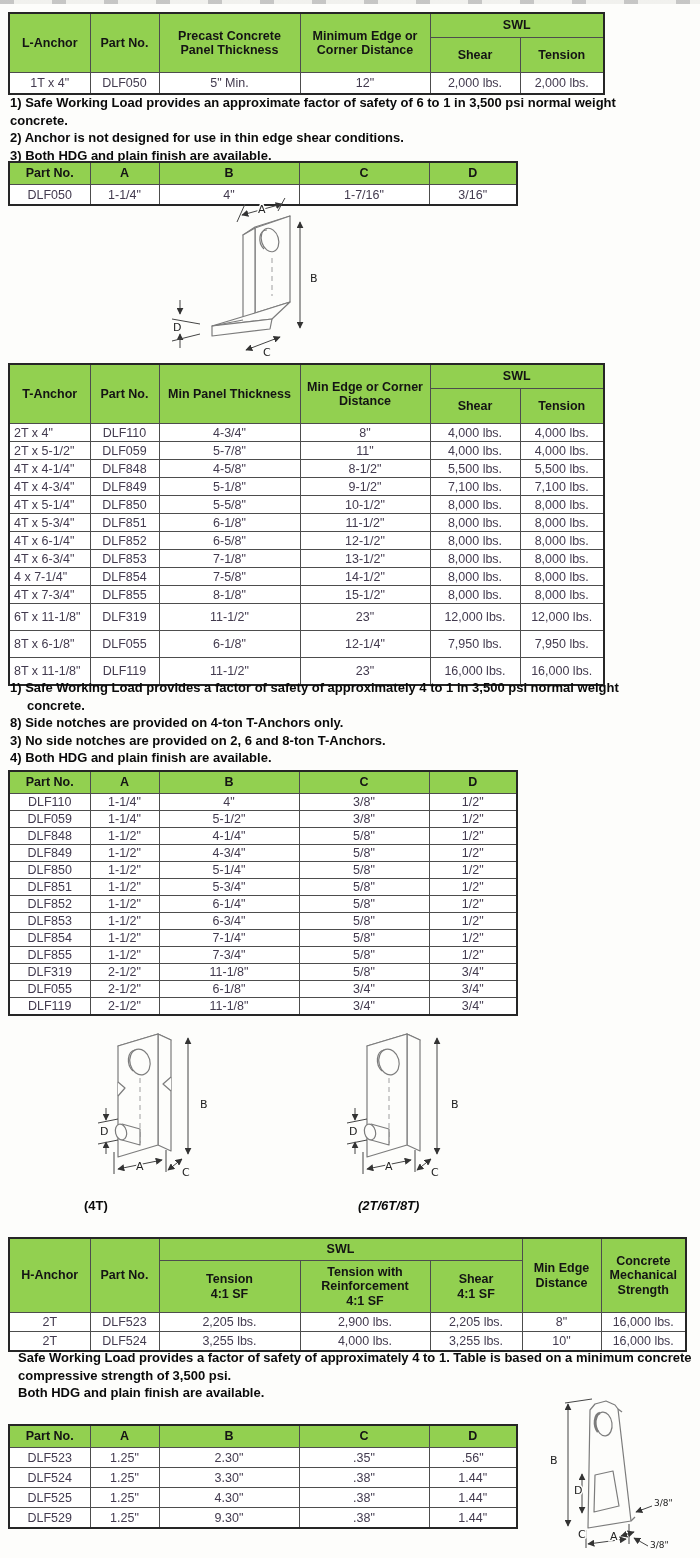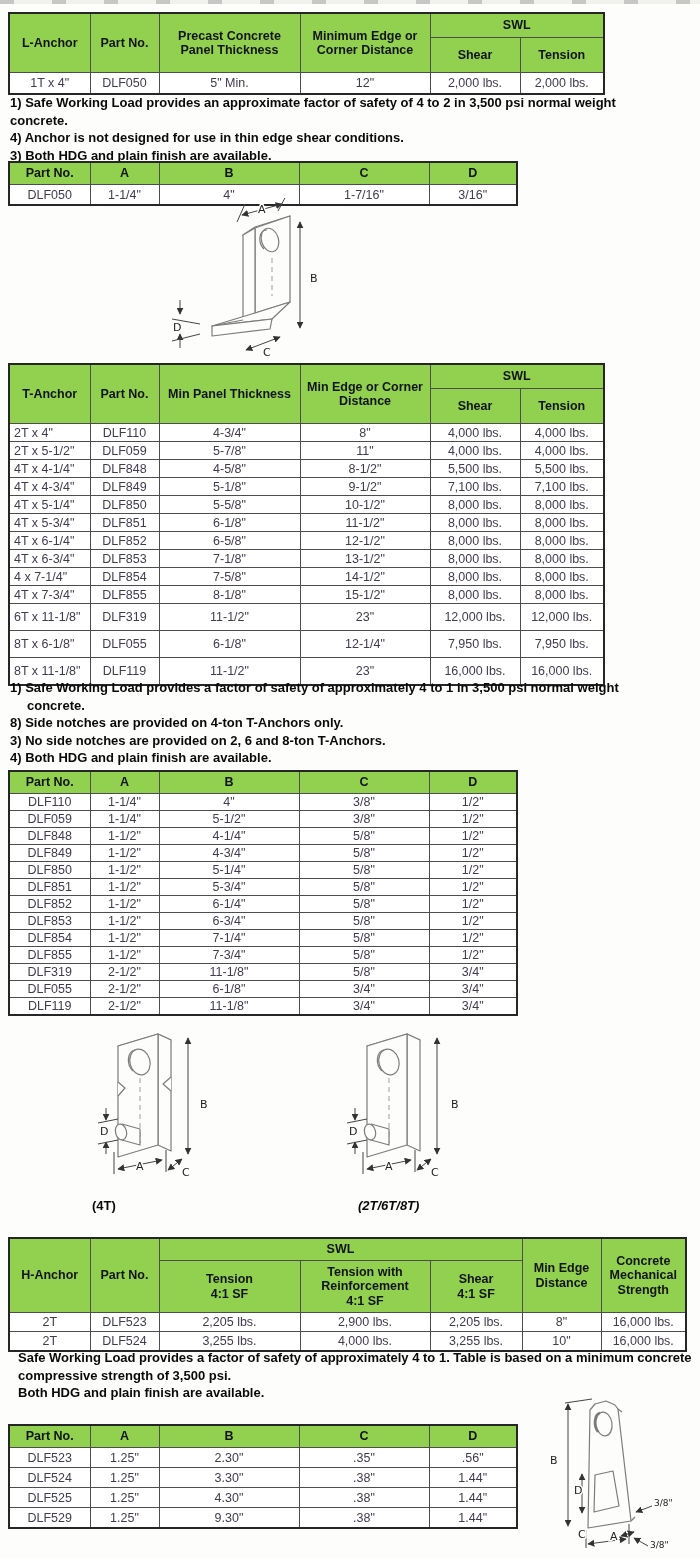--- a/index.html
+++ b/index.html
@@ -75,22 +75,22 @@
           <td>DLF050</td>
           <td>5" Min.</td>
           <td>12"</td>
           <td>2,000 lbs.</td>
           <td>2,000 lbs.</td>
         </tr>
       </tbody>
   </table>
 
   <div class="notes" style="left:10px;top:94px;width:660px;">
-      <div class="note-line">1) Safe Working Load provides an approximate factor of safety of 4 to 2 in 3,500 psi normal weight concrete.</div>
-      <div class="note-line">4) Anchor is not designed for use in thin edge shear conditions.</div>
+      <div class="note-line">1) Safe Working Load provides an approximate factor of safety of 6 to 1 in 3,500 psi normal weight concrete.</div>
+      <div class="note-line">2) Anchor is not designed for use in thin edge shear conditions.</div>
       <div class="note-line">3) Both HDG and plain finish are available.</div>
     </div>
 
   <table class="grid dims l-dims" style="left:8px;top:161px;width:508px;">
     <colgroup>
         <col style="width:81px">
         <col style="width:69px">
         <col style="width:140px">
         <col style="width:130px">
         <col style="width:88px">
@@ -426,21 +426,21 @@
       <line x1="20" y1="95" x2="40" y2="91"></line>
         <line x1="20" y1="116" x2="40" y2="112"></line>
       <line x1="36" y1="124" x2="36" y2="146"></line>
         <line x1="88" y1="122" x2="88" y2="144"></line>
     </g>
     <text x="122" y="80">B</text>
     <text x="58" y="142">A</text>
     <text x="104" y="148">C</text>
     <text x="22" y="107">D</text>
   </svg>
-  <div class="caption" style="left:92px;top:1198px;">(4T)</div>
+  <div class="caption" style="left:84px;top:1198px;">(4T)</div>
 
   <svg class="drawing" style="left:320px;top:1028px;" width="250" height="160" viewBox="0 0 250 160">
     <defs>
       <marker id="arT2" viewBox="0 0 10 10" refX="9" refY="5" markerWidth="7" markerHeight="7" orient="auto-start-reverse">
         <path d="M0,0 L10,5 L0,10 z" fill="#333"></path>
       </marker>
     </defs>
     <g stroke="#7c7c7c" fill="#fdfdfb" stroke-width="1.2" stroke-linejoin="round">
       <polygon points="47,18 87,6 100,12 60,24"></polygon>
       <polygon points="87,6 100,12 100,123 87,117"></polygon>

